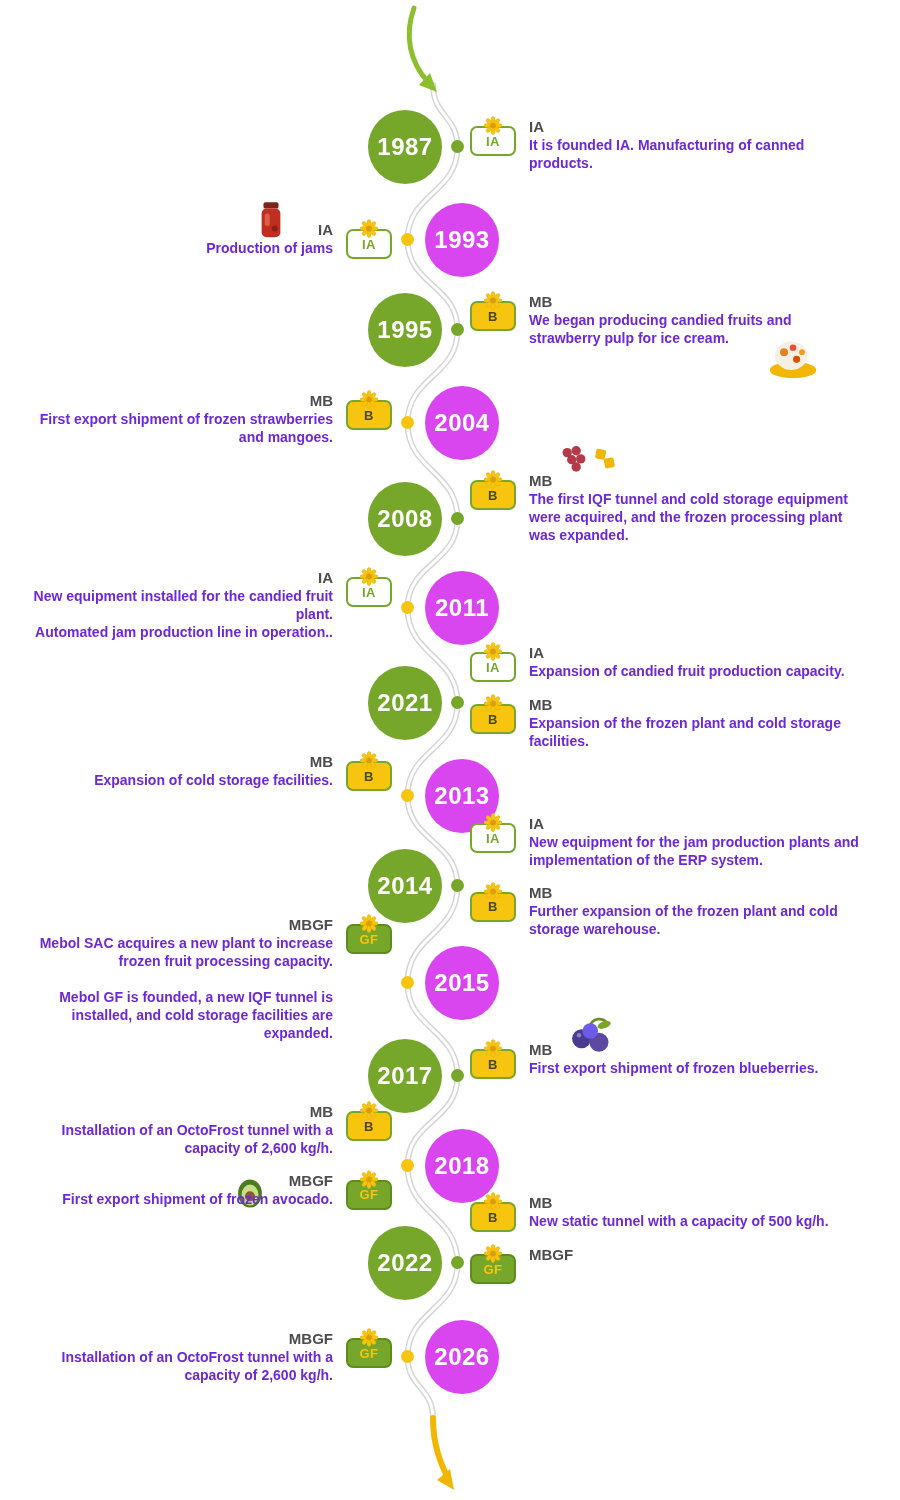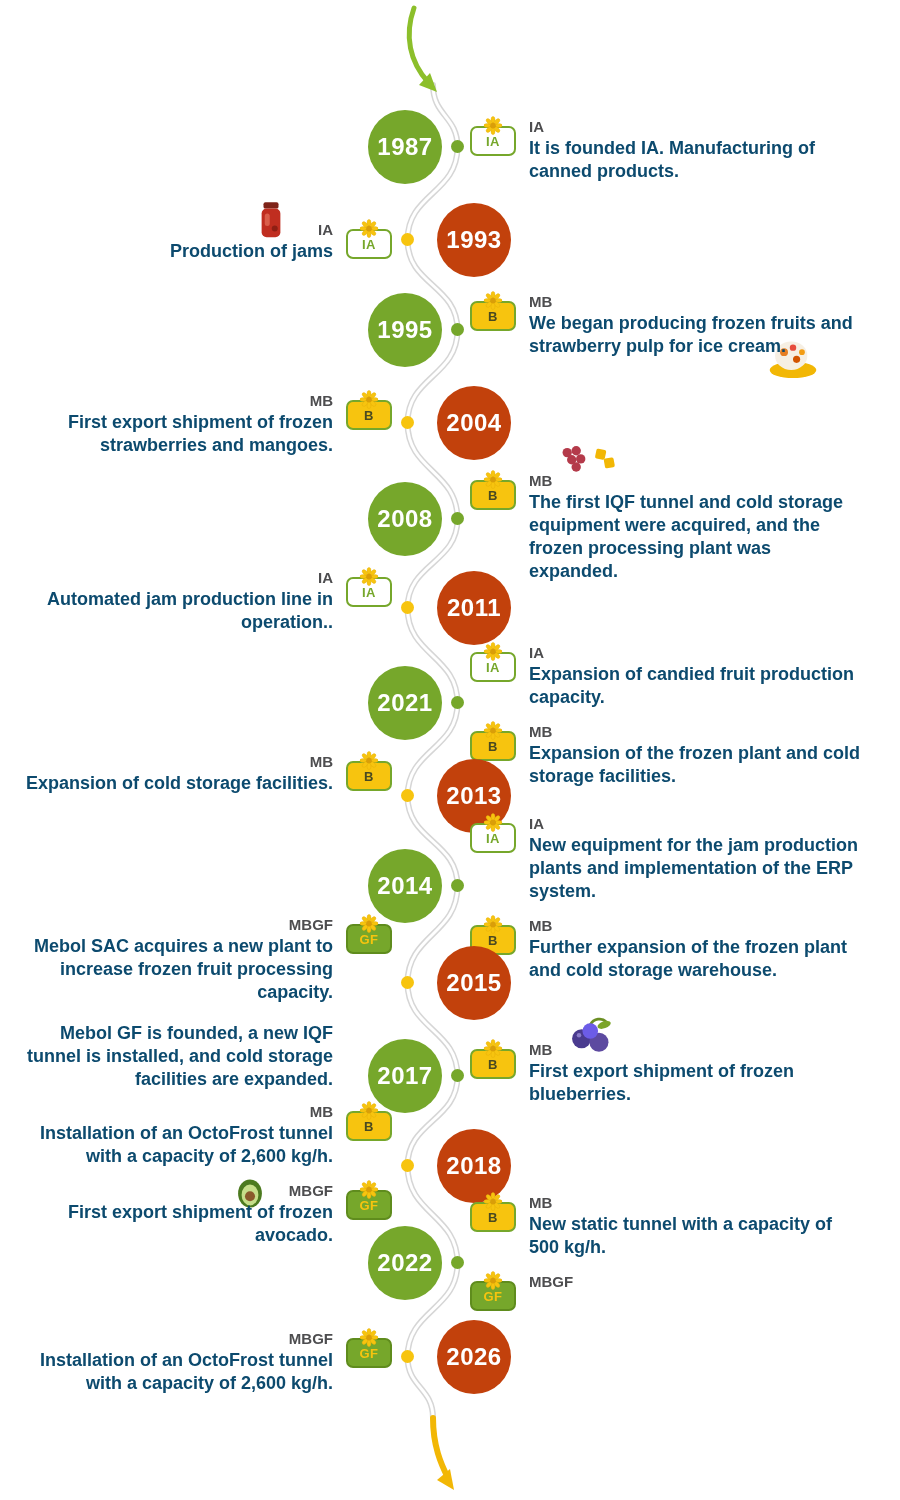--- a/index.html
+++ b/index.html
@@ -17,38 +17,38 @@
 
   .decor{position:absolute;z-index:2;}
 
   .ms{position:absolute;left:0;width:900px;height:0;z-index:3;}
   .circle{
     position:absolute;top:0;width:74px;height:74px;border-radius:50%;
     display:flex;align-items:center;justify-content:center;
     color:#ffffff;font-weight:700;font-size:24px;letter-spacing:.5px;
   }
   .circle.green{left:368px;background:#76a72b;}
-  .circle.yellow{left:437px;background:#c2410c;}
+  .circle.yellow{left:425px;background:#d946ef;}
   .dot{position:absolute;top:30px;width:13px;height:13px;border-radius:50%;}
   .dot.green{background:#76a72b;}
   .dot.yellow{background:#f7c40f;}
   .dot-r{left:451px;}
   .dot-l{left:401px;}
 
   .entries{position:absolute;display:flex;flex-direction:column;gap:14px;}
   .entries.right{left:470px;width:400px;}
   .entries.left{right:508px;width:372px;}
   .entry{display:flex;gap:13px;align-items:flex-start;}
   .entries.left .entry{flex-direction:row-reverse;}
   .txt{flex:1;min-width:0;}
   .entries.right .txt{max-width:332px;}
   .entries.left .txt{text-align:right;}
   .brand{font-weight:700;font-size:15px;color:#4d4d4f;margin-bottom:2px;}
-  .desc{font-weight:700;font-size:18px;color:#0c4a6e;line-height:1.28;}
-  .desc + .desc{margin-top:8px;}
+  .desc{font-weight:700;font-size:14px;color:#6d28d9;line-height:1.28;}
+  .desc + .desc{margin-top:0;}
   .desc.gap{margin-top:18px;}
 
   .bicon{
     position:relative;width:46px;height:30px;border-radius:7px;
     border:2.5px solid #76a72b;background:#ffffff;box-sizing:border-box;
     display:inline-flex;align-items:center;justify-content:center;
     flex:0 0 auto;margin-top:8px;
   }
   .bicon .fl{position:absolute;top:-12px;left:50%;transform:translateX(-50%);width:19px;height:19px;}
   .bicon.ia{color:#76a72b;}
@@ -192,21 +192,21 @@
     <div class="entries right" style="top:0px">
       <div class="entry">
         <span class="bicon mb">
             <svg class="fl" viewBox="0 0 20 20">
               <use href="#sym-flower"></use>
             </svg>
             <span class="bletters">B</span>
           </span>
         <div class="txt">
           <div class="brand">MB</div>
-          <div class="desc">We began producing frozen fruits and strawberry pulp for ice cream.</div>
+          <div class="desc">We began producing candied fruits and strawberry pulp for ice cream.</div>
         </div>
       </div>
     </div>
   </div>
 
   <div class="ms" style="top:386px">
     <div class="circle yellow">2004</div>
     <span class="dot yellow dot-l"></span>
     <div class="entries left" style="top:6px">
       <div class="entry">
@@ -249,20 +249,21 @@
     <div class="entries left" style="top:-2px">
       <div class="entry">
         <span class="bicon ia">
             <svg class="fl" viewBox="0 0 20 20">
               <use href="#sym-flower"></use>
             </svg>
             <span class="bletters">IA</span>
           </span>
         <div class="txt">
           <div class="brand">IA</div>
+          <div class="desc">New equipment installed for the candied fruit plant.</div>
           <div class="desc">Automated jam production line in operation..</div>
         </div>
       </div>
     </div>
   </div>
 
   <div class="ms" style="top:666px">
     <div class="circle green">2021</div>
     <span class="dot green dot-r"></span>
     <div class="entries right" style="top:-22px">

